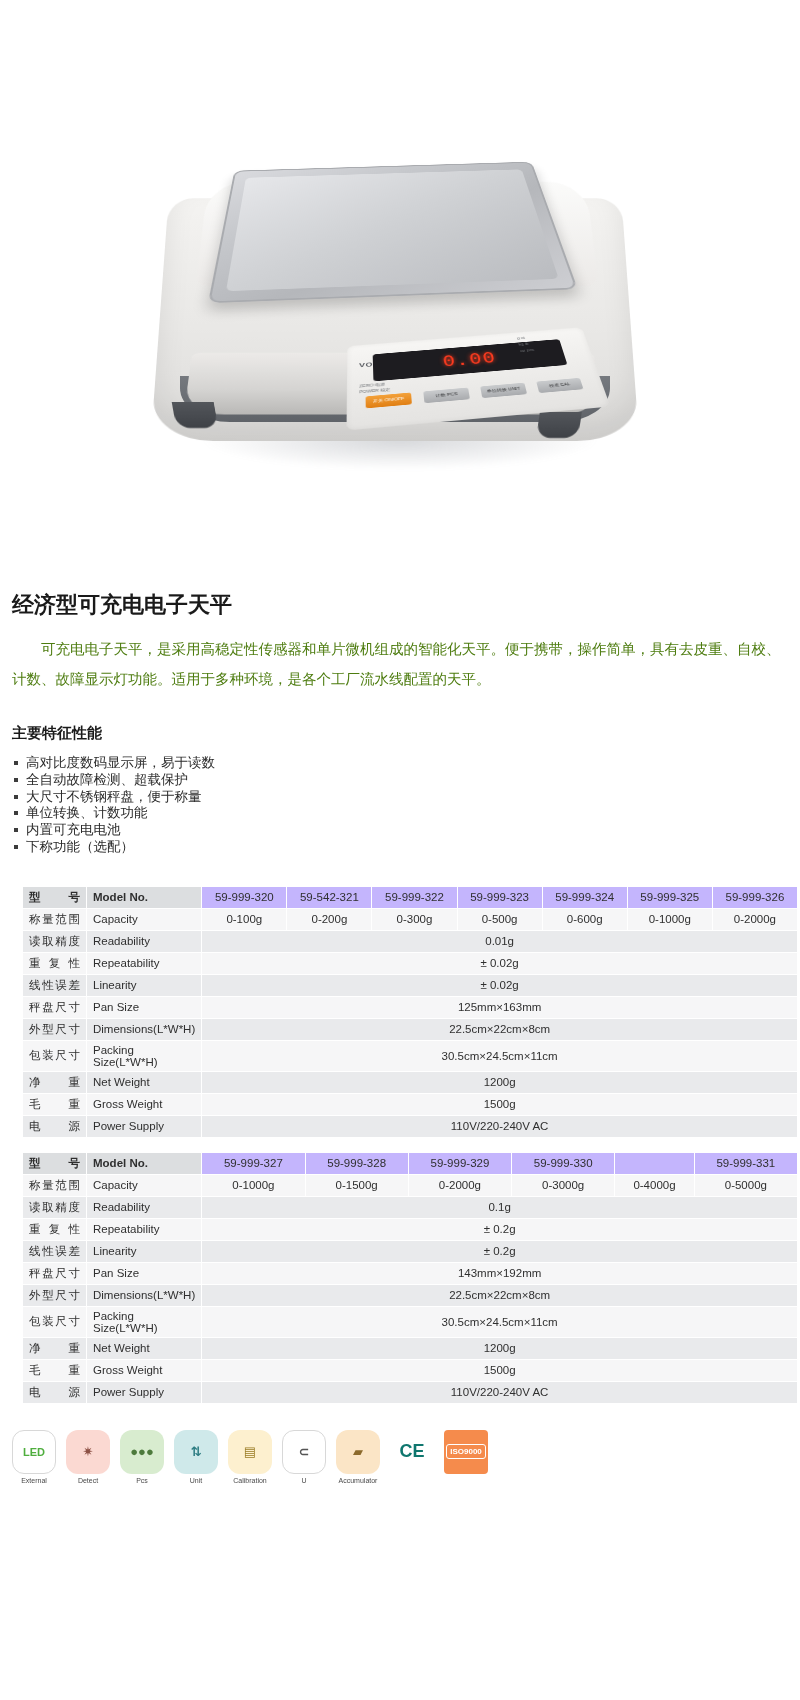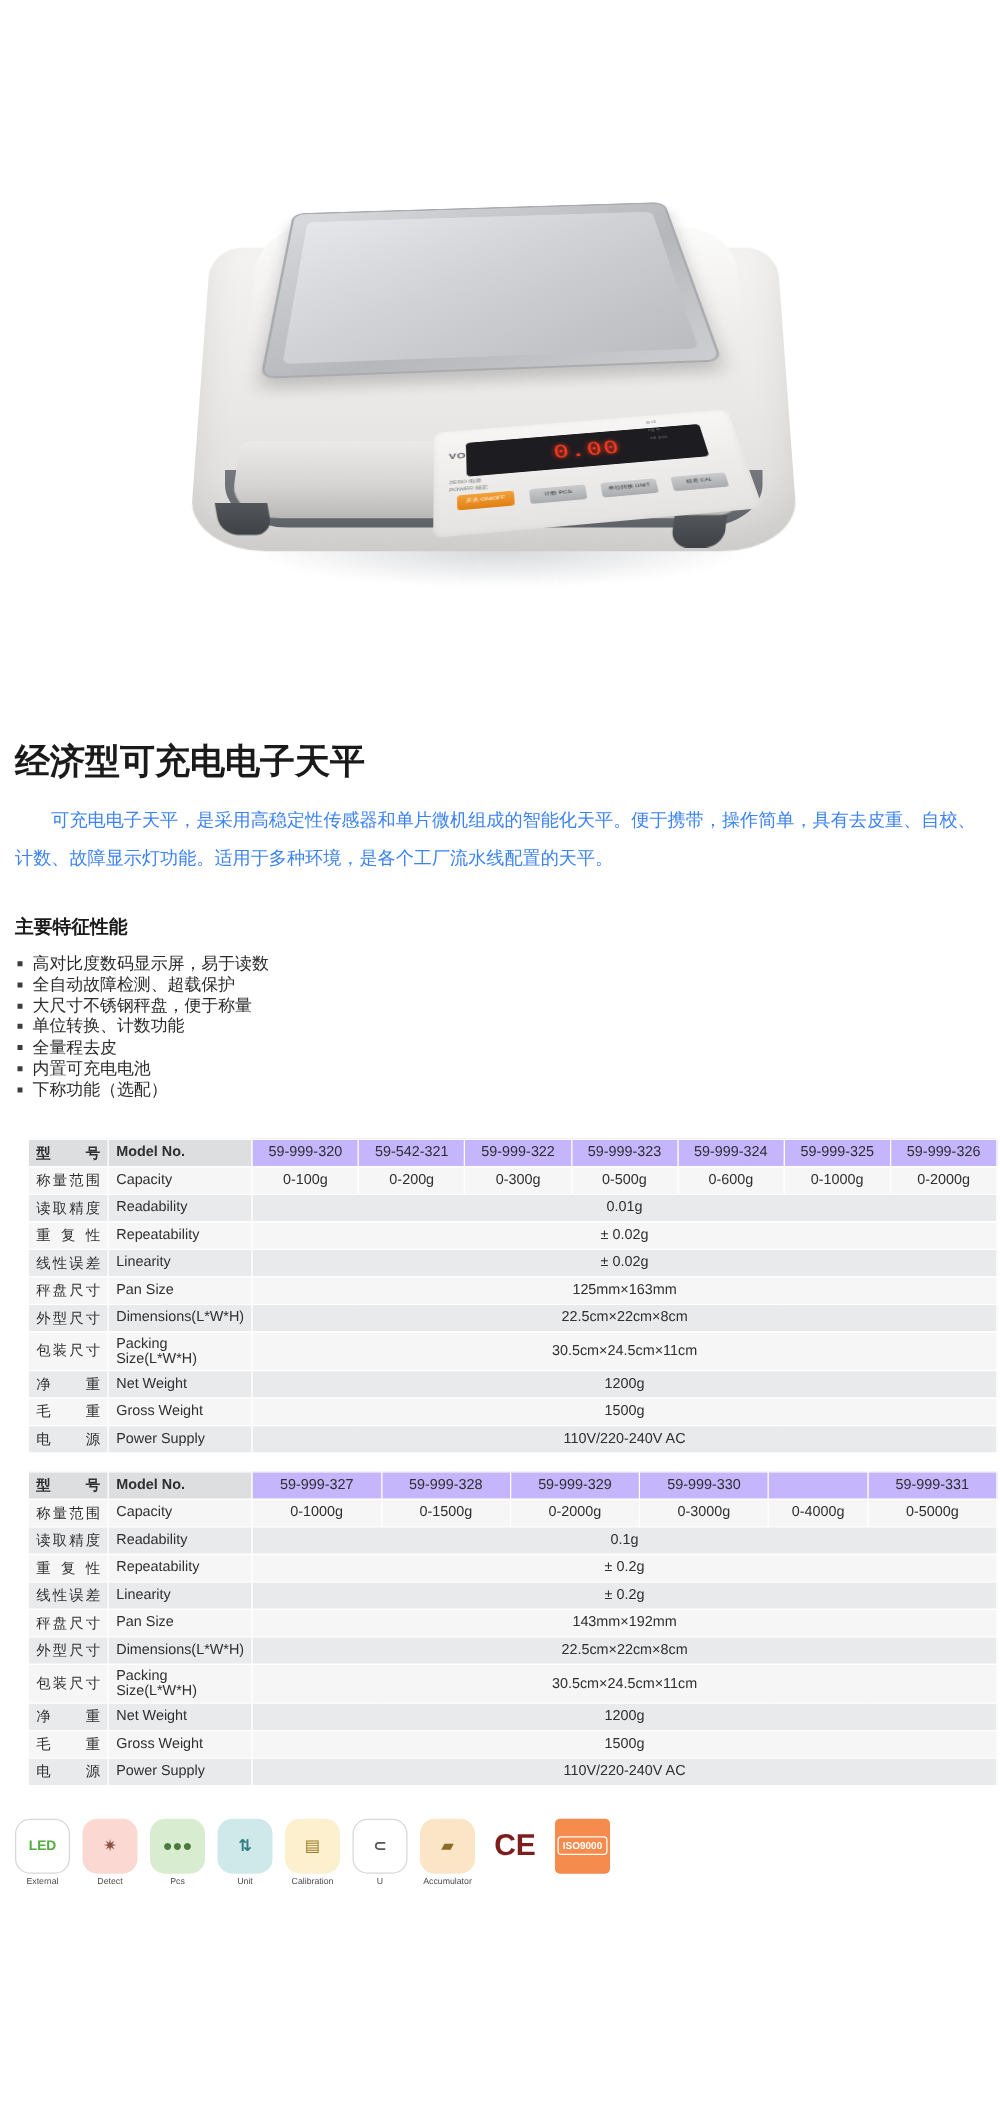--- a/index.html
+++ b/index.html
@@ -147,31 +147,31 @@
     line-height: 1.1; text-align: center;
   }
   .key.g { background: linear-gradient(180deg,#c9cbcd,#a9abae); color:#2c2d2f; }
   .tinytext {
     position: absolute;
     font-size: 5px; color: #6f7276;
   }
 
   
   h1.title {
-    font-size: 28px;
+    font-size: 22px;
     font-weight: bold;
     margin: 10px 0 14px 0;
     color: #1a1a1a;
   }
   p.intro {
     font-size: 14.5px;
     line-height: 30px;
     margin: 0 0 30px 0;
     text-indent: 2em;
-    color: #3b82f6;
+    color: #4d7c0f;
   }
   h2.subtitle {
     font-size: 15px;
     font-weight: bold;
     margin: 0 0 12px 0;
     color: #1a1a1a;
   }
   ul.features {
     list-style: none;
     margin: 0 0 30px 0;
@@ -246,21 +246,21 @@
     display: block;
     line-height: 9px;
   }
   .ic1 { background:#ffffff; border:1px solid #d8d8d8; color:#4fae3e; font-size:11px;}
   .ic2 { background:#fbd9d2; color:#8c5044; }
   .ic3 { background:#d8eccf; color:#4d7a3c; }
   .ic4 { background:#cfe9ea; color:#2f7e84; }
   .ic5 { background:#fdf0cf; color:#9a7c25; }
   .ic6 { background:#ffffff; border:1px solid #d8d8d8; color:#555; }
   .ic7 { background:#fbe5c6; color:#8c6a2c; }
-  .ic8 { background:#ffffff; border:1px solid #ffffff; color:#7f1d1d; font-size:24px;}
+  .ic8 { background:#ffffff; border:1px solid #ffffff; color:#0f766e; font-size:18px;}
   .ic9 { background:#f58b4c; color:#ffffff; font-size:8px; border-radius:4px;justify-content:center;}
   .ic9 .inner { border:1px solid #fff; border-radius:3px; padding:2px 3px; }
 </style>
 </head>
 <body>
 
 <div class="page">
 
   <div class="hero">
     <div class="scale-wrap">
@@ -302,21 +302,20 @@
 
   <h1 class="title">经济型可充电电子天平</h1>
   <p class="intro">可充电电子天平，是采用高稳定性传感器和单片微机组成的智能化天平。便于携带，操作简单，具有去皮重、自校、计数、故障显示灯功能。适用于多种环境，是各个工厂流水线配置的天平。</p>
 
   <h2 class="subtitle">主要特征性能</h2>
   <ul class="features">
     <li>高对比度数码显示屏，易于读数</li>
     <li>全自动故障检测、超载保护</li>
     <li>大尺寸不锈钢秤盘，便于称量</li>
     <li>单位转换、计数功能</li>
-    <li>全量程去皮</li>
     <li>内置可充电电池</li>
     <li>下称功能（选配）</li>
   </ul>
 
   <table class="spec">
     <tbody>
       <tr class="head">
         <td class="lbl-cn">型号</td>
         <td class="lbl-en">Model No.</td>
         <td class="model val">59-999-320</td>

